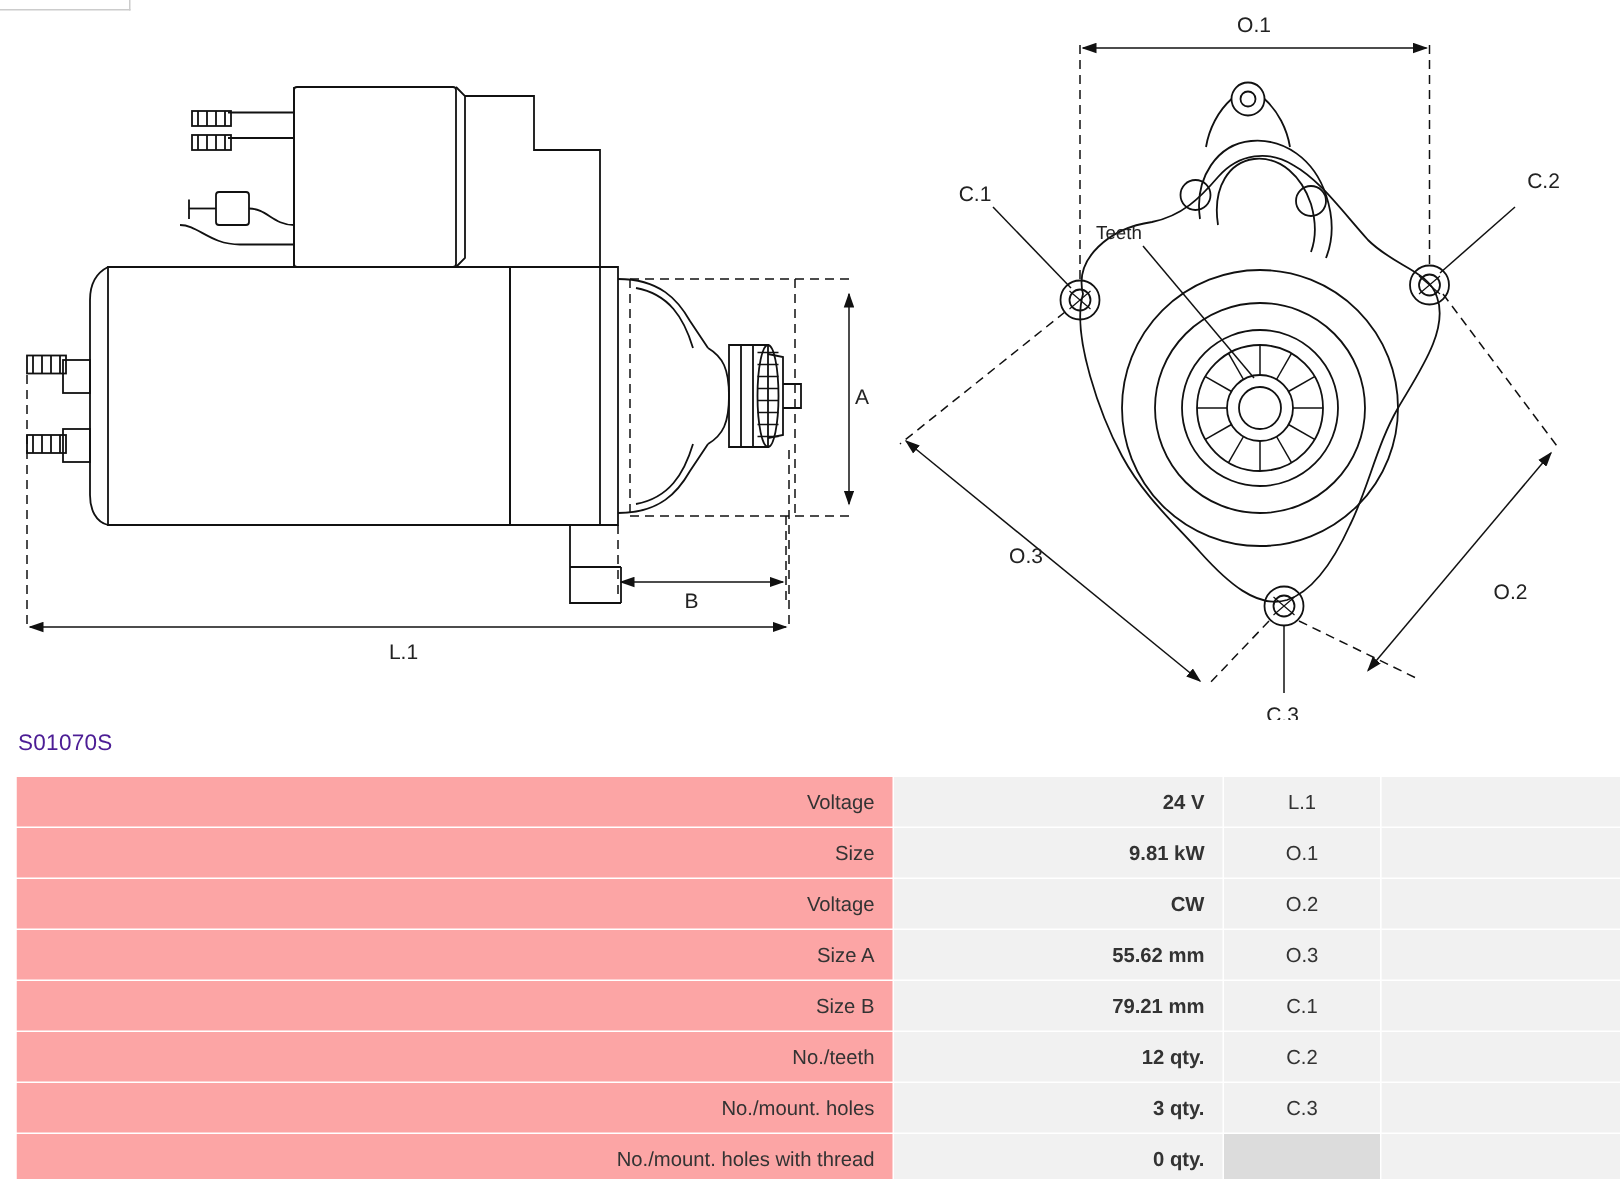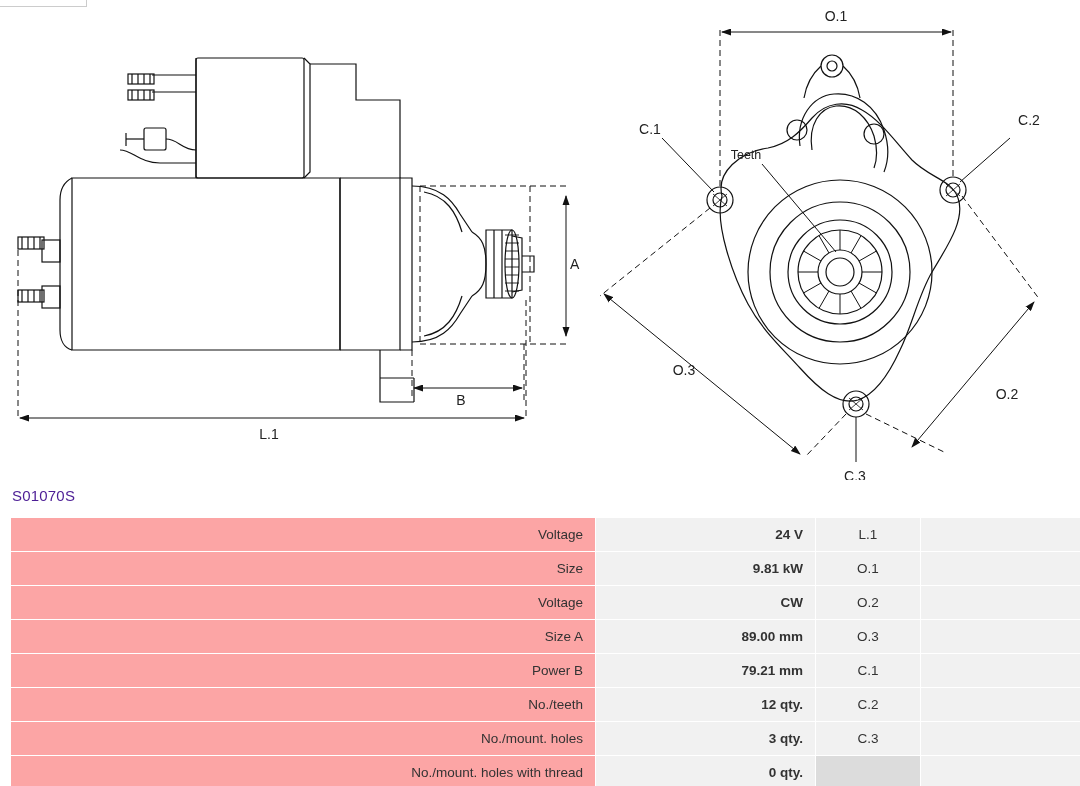--- a/index.html
+++ b/index.html
@@ -314,26 +314,26 @@
           <td class="value2-cell">90.00 mm</td>
         </tr>
         <tr>
           <td class="label-cell">Voltage</td>
           <td class="value-cell">CW</td>
           <td class="key2-cell">O.2</td>
           <td class="value2-cell">90.00 mm</td>
         </tr>
         <tr>
           <td class="label-cell">Size A</td>
-          <td class="value-cell">89.00 mm</td>
+          <td class="value-cell">55.62 mm</td>
           <td class="key2-cell">O.3</td>
           <td class="value2-cell">127.00 mm</td>
         </tr>
         <tr>
-          <td class="label-cell">Power B</td>
+          <td class="label-cell">Size B</td>
           <td class="value-cell">79.21 mm</td>
           <td class="key2-cell">C.1</td>
           <td class="value2-cell">11.50 mm</td>
         </tr>
         <tr>
           <td class="label-cell">No./teeth</td>
           <td class="value-cell">12 qty.</td>
           <td class="key2-cell">C.2</td>
           <td class="value2-cell">11.50 mm</td>
         </tr>

